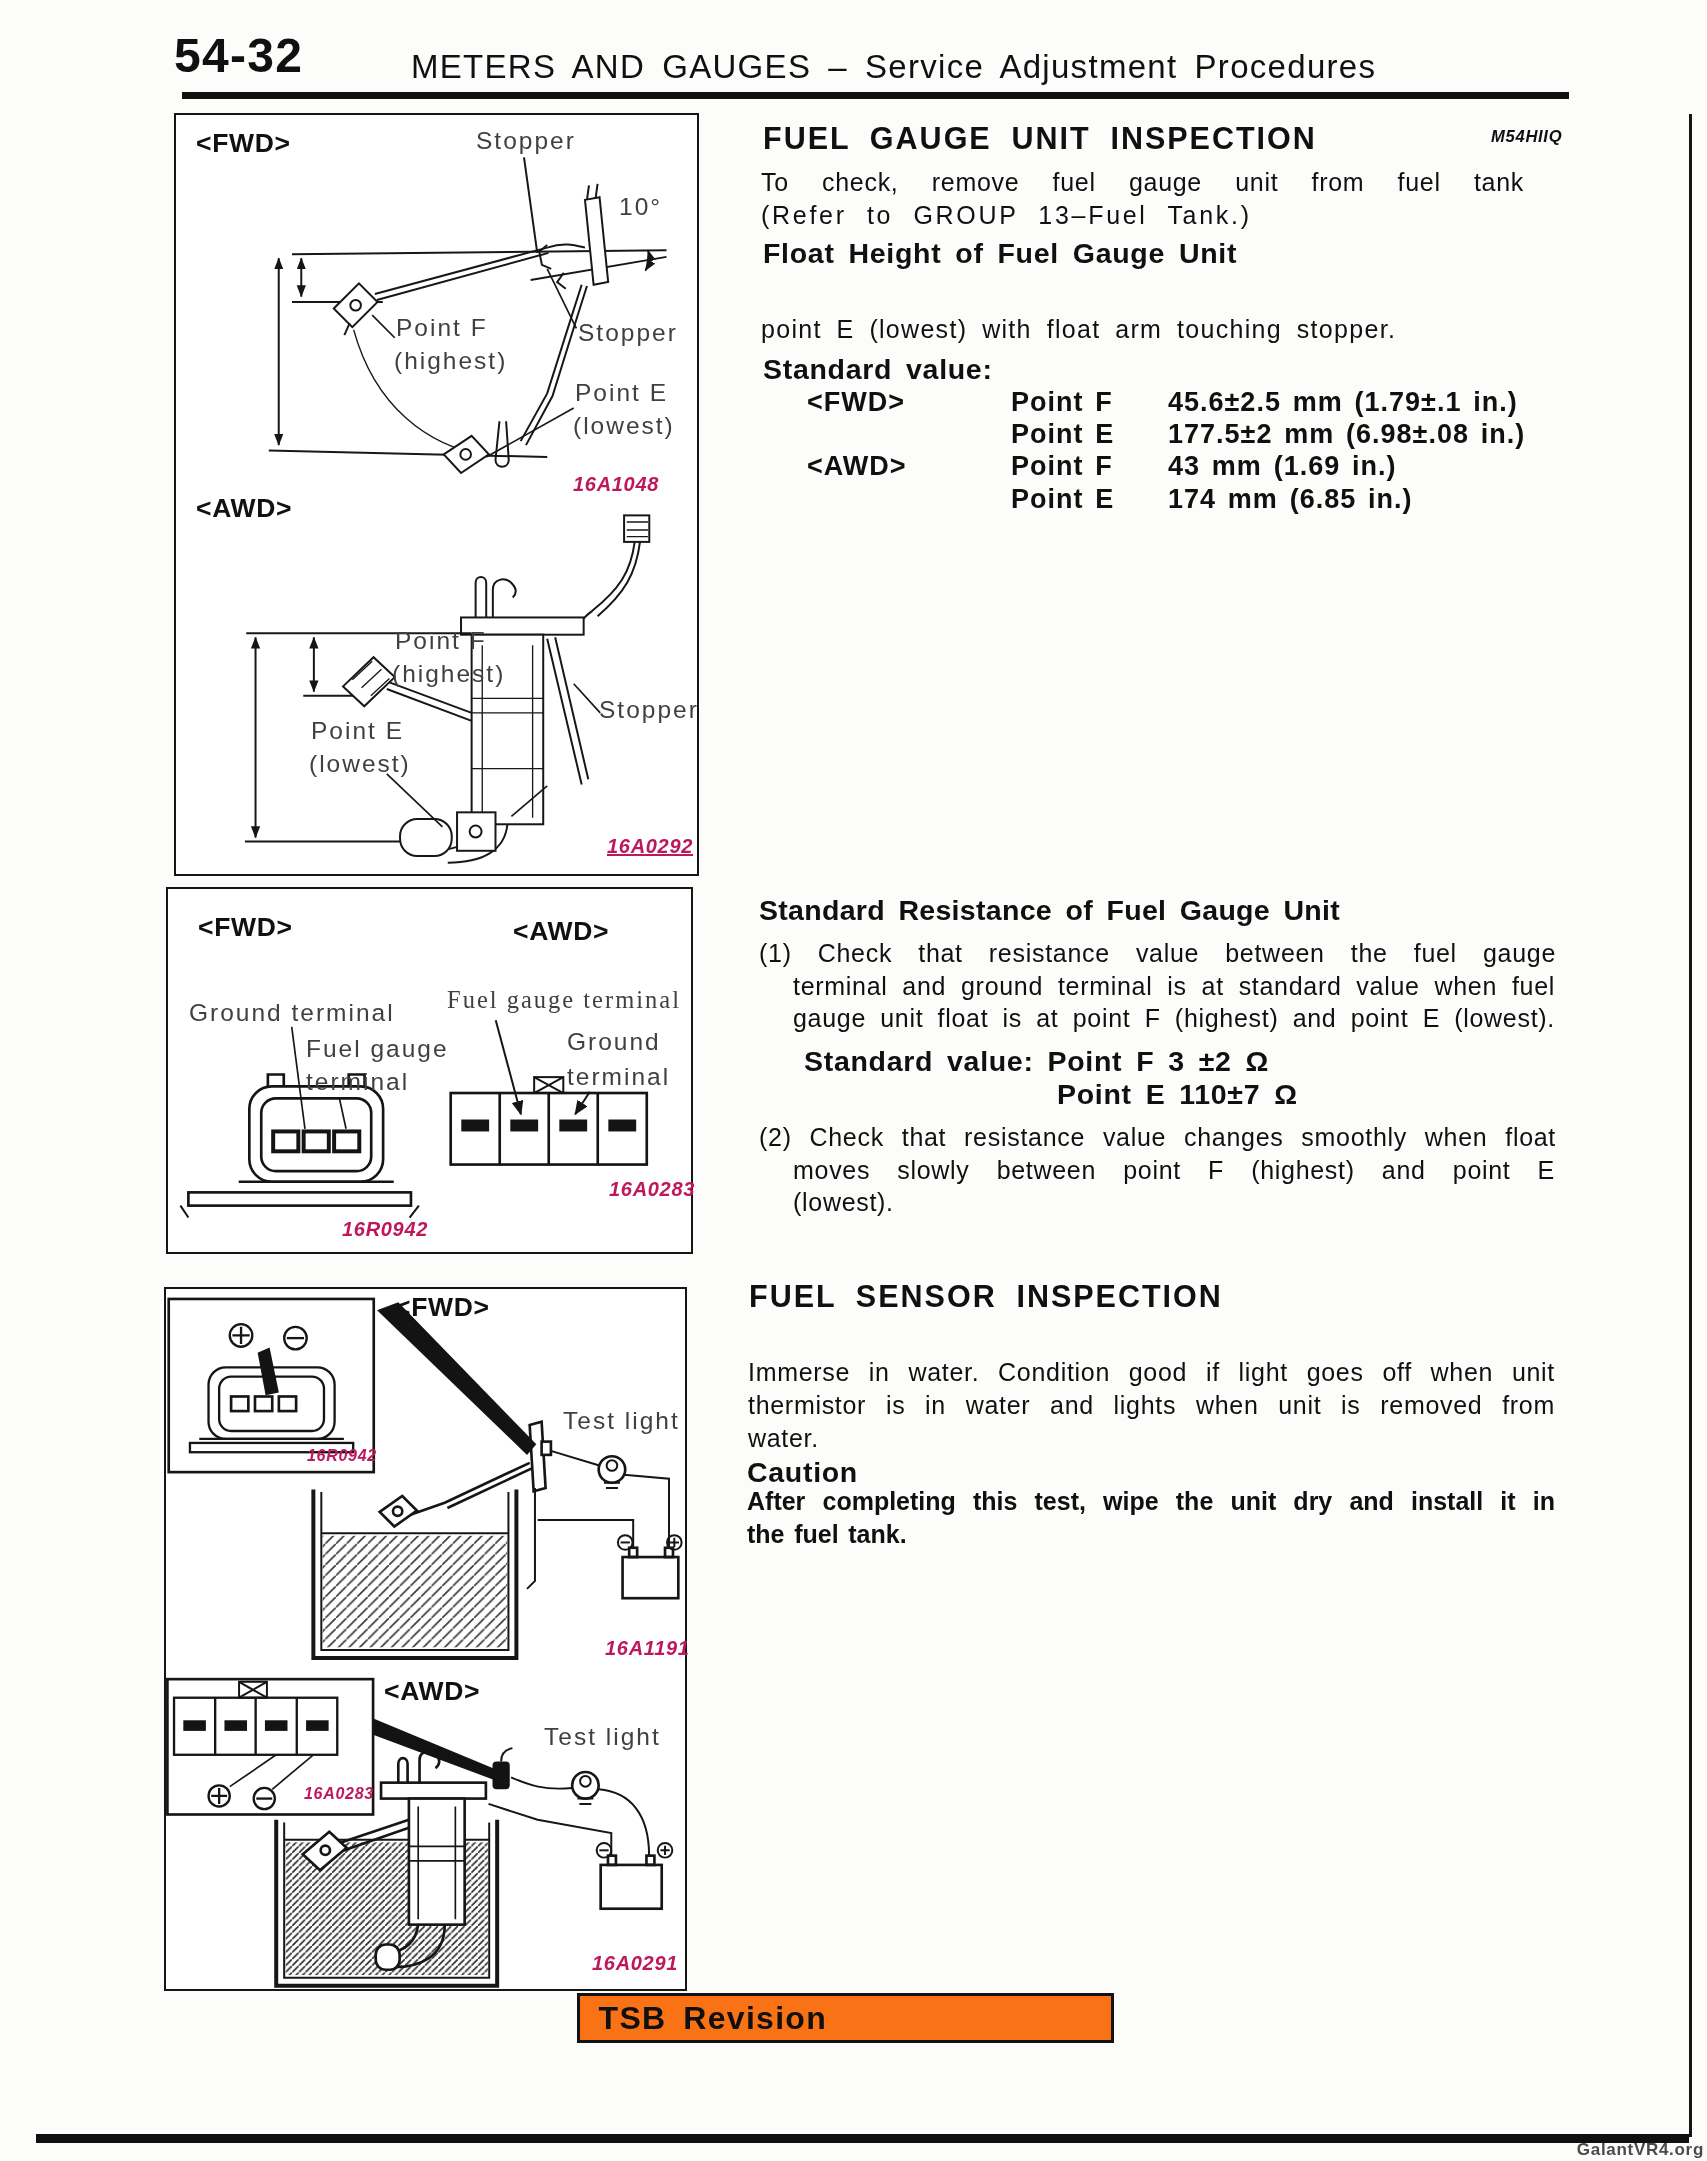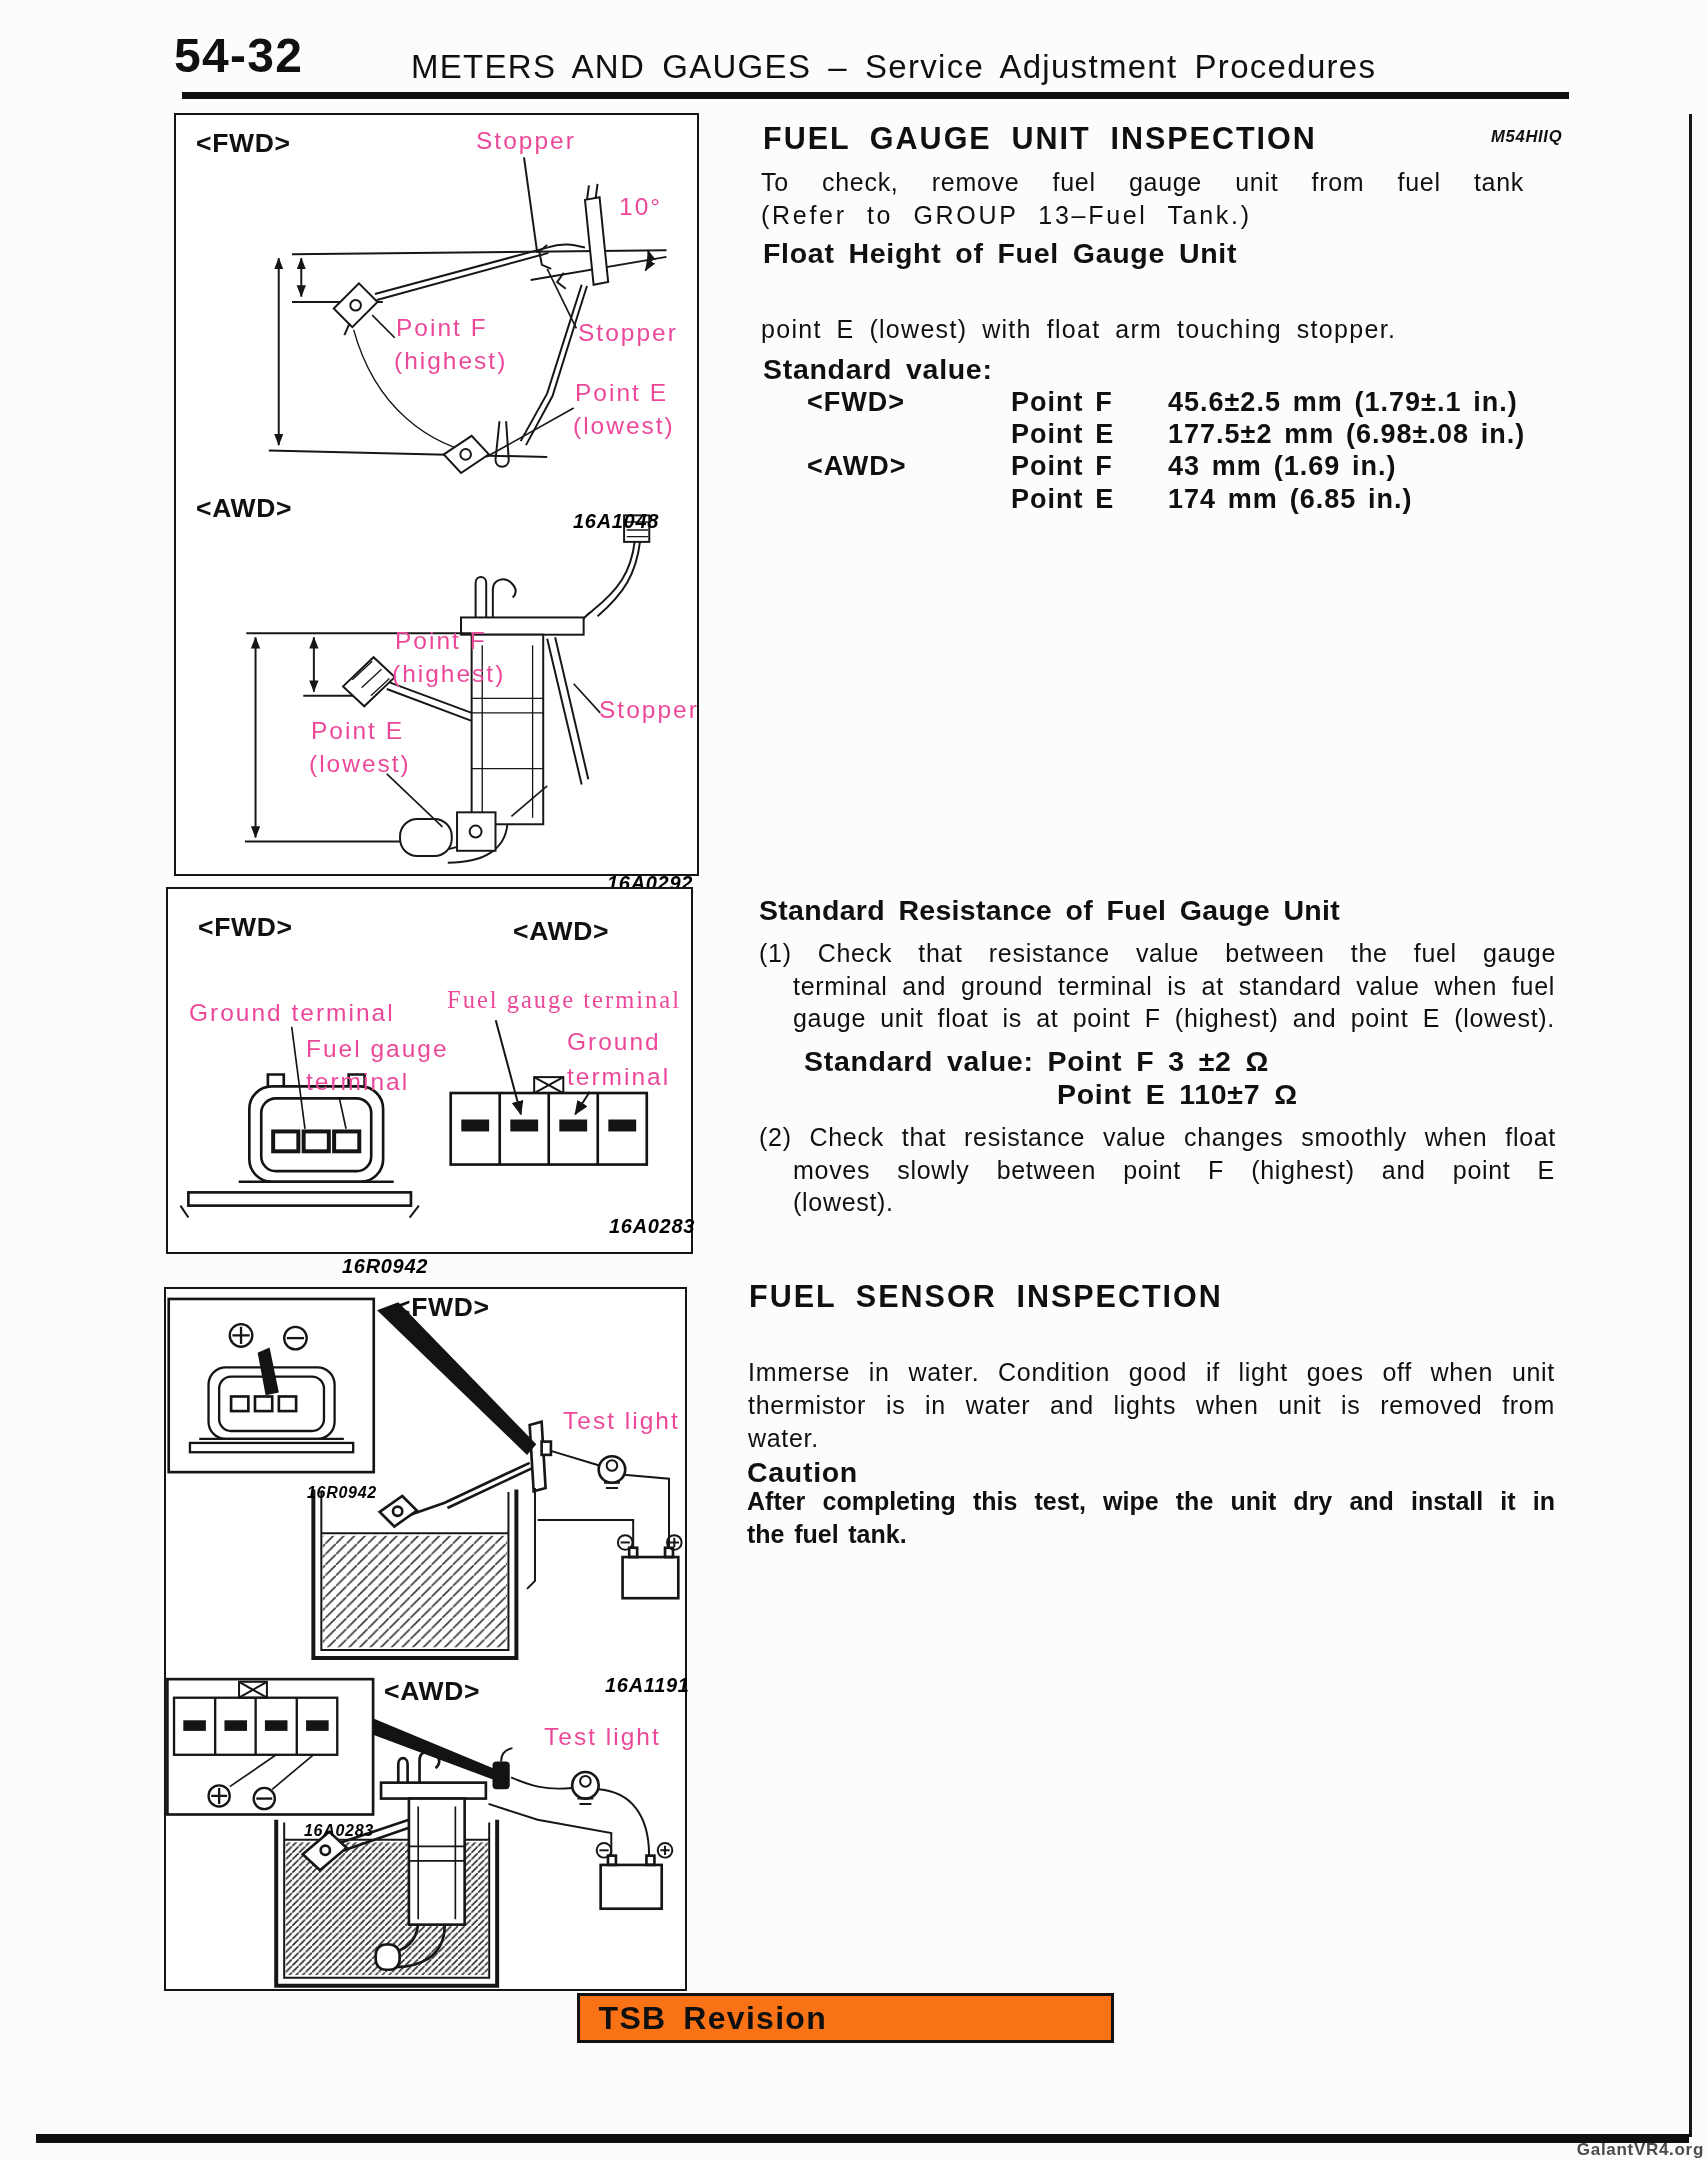--- a/index.html
+++ b/index.html
@@ -5,23 +5,23 @@
   html,body{margin:0;padding:0;background:#e8e8e6;}
   .page{position:relative;width:1708px;height:2161px;background:#fcfcfb;
         font-family:"Liberation Sans",sans-serif;color:#101010;overflow:hidden;}
   
   .pageno{position:absolute;left:174px;top:28px;font-size:48px;font-weight:bold;letter-spacing:1.3px;}
   .htitle{position:absolute;left:411px;top:48px;font-size:33px;font-weight:normal;letter-spacing:1.3px;word-spacing:6.6px;white-space:nowrap;}
   .hrule{position:absolute;left:182px;top:92px;width:1387px;height:6.6px;background:#101010;}
   
   .fig-box{position:absolute;border:2.7px solid #151515;background:#fff;}
   .fig-box svg{position:absolute;left:0;top:0;}
-  .flabel{position:absolute;font-size:24.5px;letter-spacing:2px;white-space:nowrap;color:#ec4899;}
+  .flabel{position:absolute;font-size:24.5px;letter-spacing:2px;white-space:nowrap;color:#404040;}
   .fvariant{position:absolute;font-size:26.5px;font-weight:bold;letter-spacing:0.7px;white-space:nowrap;color:#111;}
-  .fcode{position:absolute;font-size:20px;font-weight:bold;font-style:italic;letter-spacing:0.7px;white-space:nowrap;color:#000000;margin-top:37px;}
+  .fcode{position:absolute;font-size:20px;font-weight:bold;font-style:italic;letter-spacing:0.7px;white-space:nowrap;color:#be185d;}
   .fcode.small{font-size:16px;}
   
   .h1{position:absolute;font-size:30.5px;font-weight:bold;letter-spacing:2px;word-spacing:9.3px;white-space:nowrap;}
   .h2{position:absolute;font-size:28.5px;font-weight:bold;letter-spacing:0.7px;word-spacing:5.3px;white-space:nowrap;}
   .h2b{position:absolute;font-size:28.5px;font-weight:bold;letter-spacing:0.7px;word-spacing:5.3px;white-space:nowrap;}
   .refcode{position:absolute;font-size:16.6px;font-weight:bold;font-style:italic;letter-spacing:0.7px;}
   .body{position:absolute;font-size:25px;letter-spacing:0.7px;word-spacing:2.7px;line-height:1.2;color:#101010;}
   .just{text-align:justify;text-align-last:justify;white-space:normal;}
   .plain{white-space:nowrap;}
   .sp{letter-spacing:2.7px;word-spacing:10.6px;}

